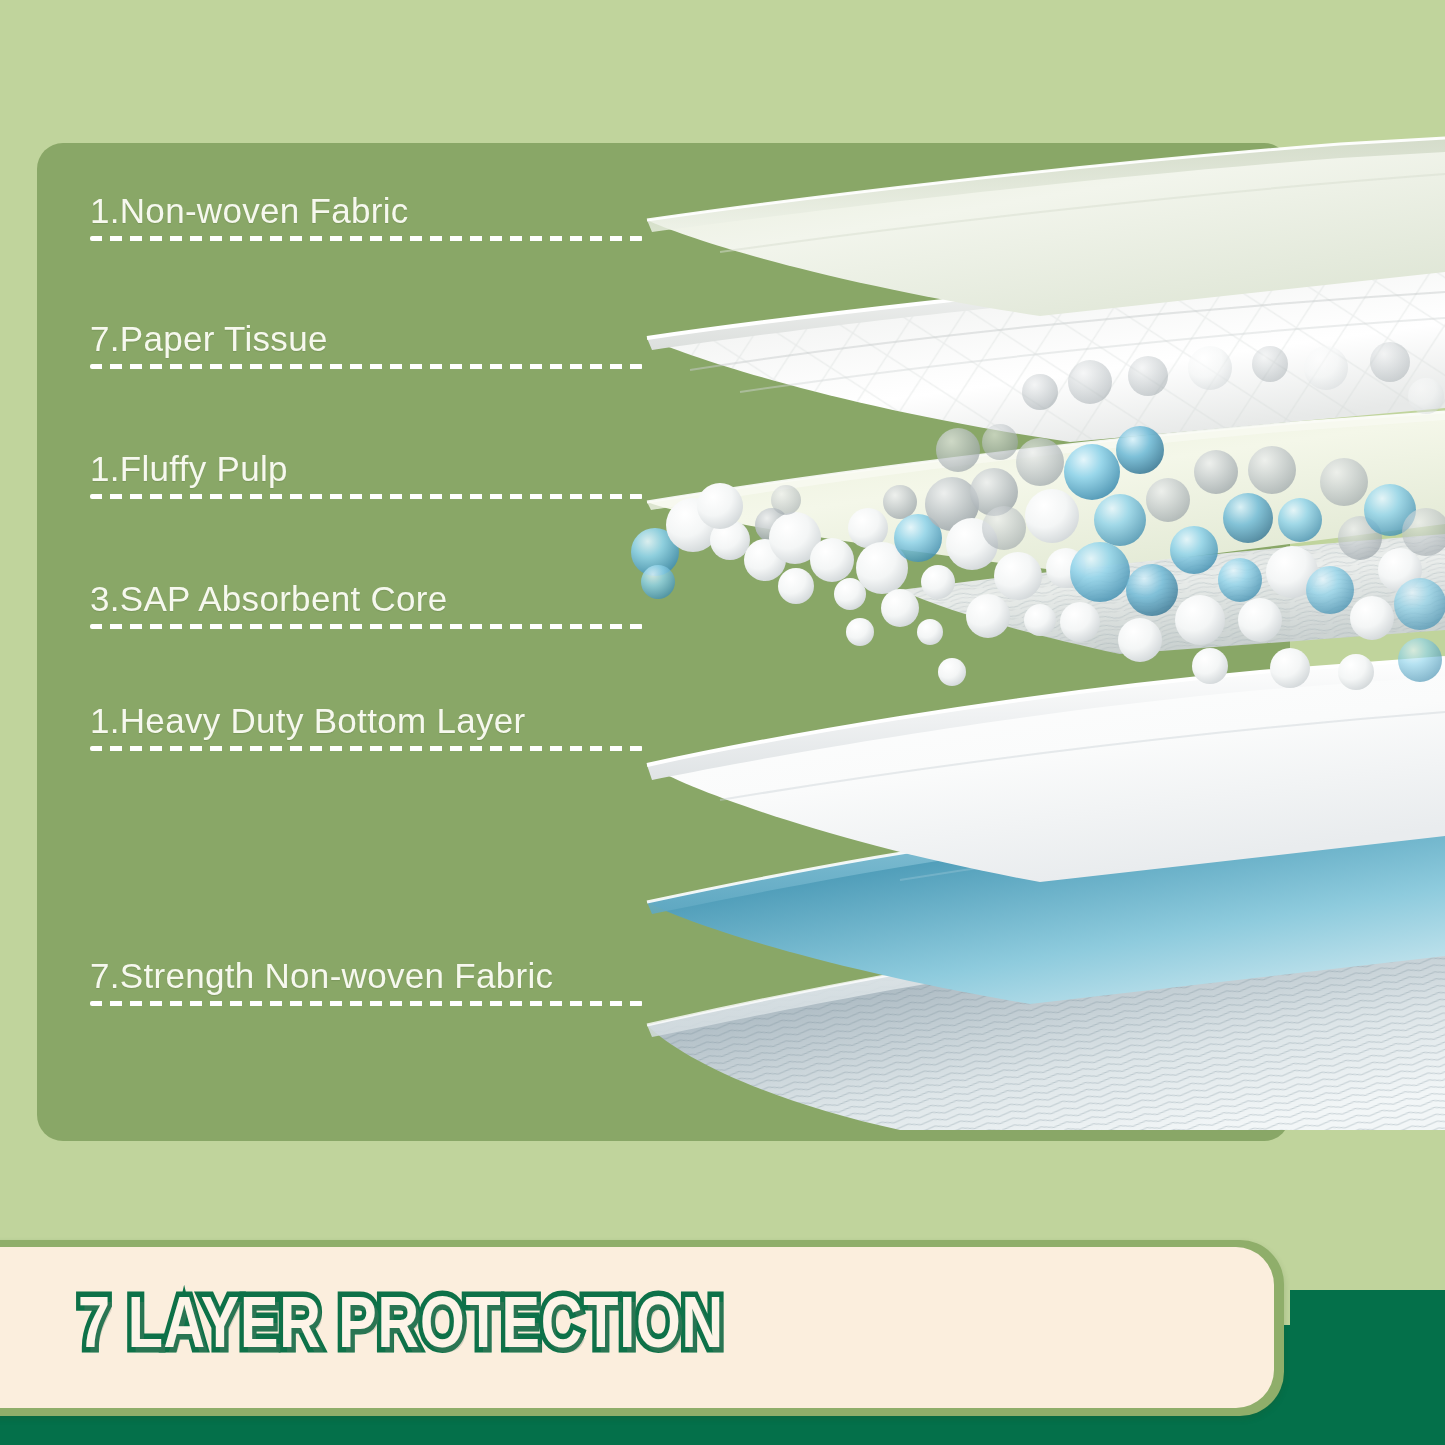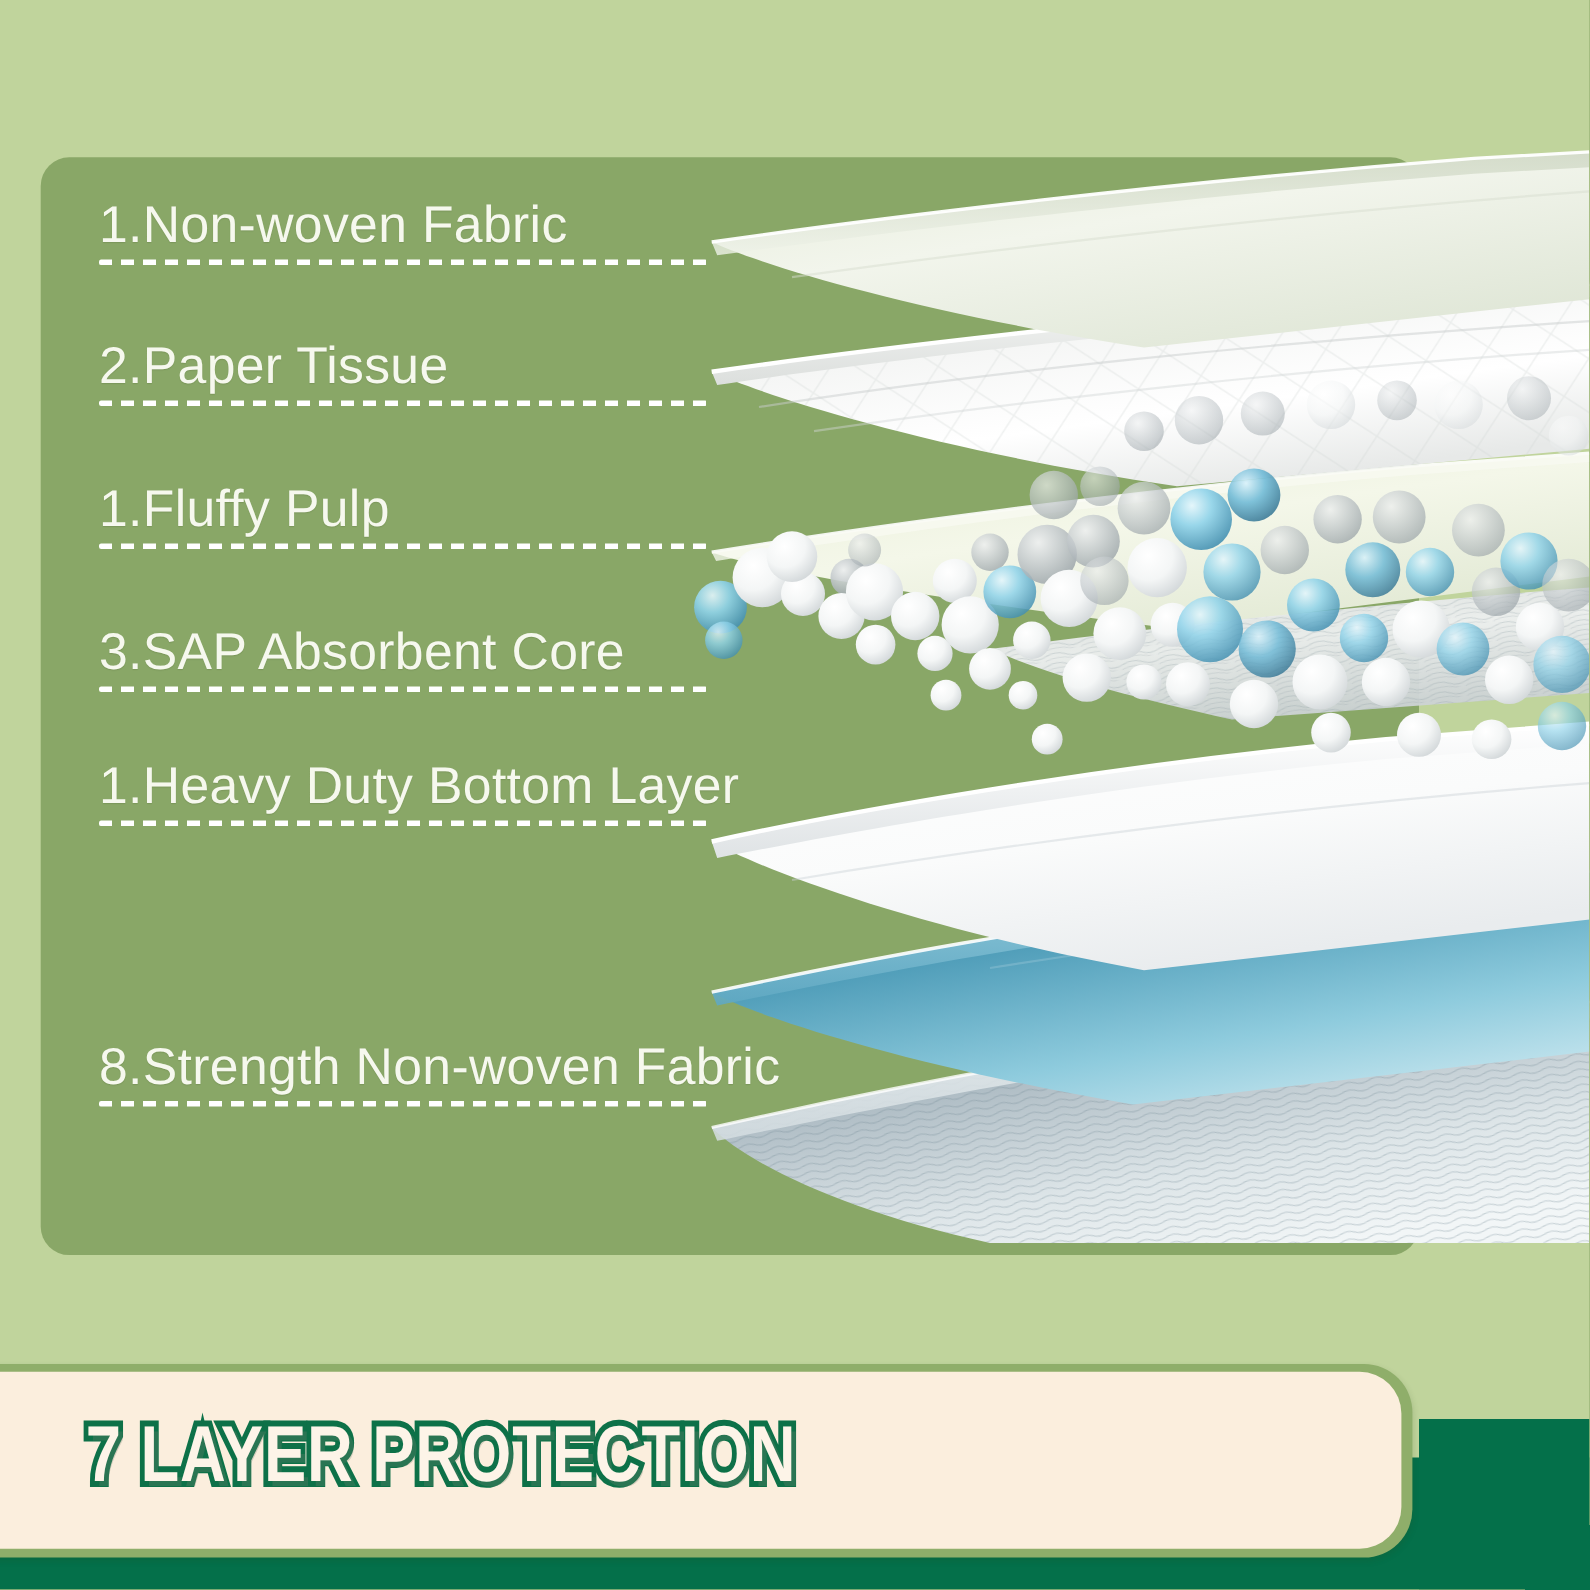--- a/index.html
+++ b/index.html
@@ -27,21 +27,21 @@
   .label-row {
     position:absolute;
     left:90px;
     width:560px;
     height:78px;
   }
   .label-text {
     position:absolute;
     left:0; bottom:22px;
     color:#f6f8ee;
-    font-size:47px;
+    font-size:35px;
     font-weight:400;
     letter-spacing:.3px;
     white-space:nowrap;
     text-shadow:0 1px 1px rgba(60,80,40,.18);
   }
   .leader {
     position:absolute;
     left:0; bottom:12px;
     height:5px;
     width:553px;
@@ -340,37 +340,37 @@
         <circle cx="826" cy="276" r="18" fill="url(#bw)" opacity=".5"></circle>
       </g>
     </svg>
   </div>
 
   <div class="label-row" style="top:175px">
     <span class="label-text">1.Non-woven Fabric</span>
     <span class="leader"></span>
   </div>
   <div class="label-row" style="top:303px">
-    <span class="label-text">2.Paper Tissue</span>
+    <span class="label-text">7.Paper Tissue</span>
     <span class="leader"></span>
   </div>
   <div class="label-row" style="top:433px">
     <span class="label-text">1.Fluffy Pulp</span>
     <span class="leader"></span>
   </div>
   <div class="label-row" style="top:563px">
     <span class="label-text">3.SAP Absorbent Core</span>
     <span class="leader"></span>
   </div>
   <div class="label-row" style="top:685px">
     <span class="label-text">1.Heavy Duty Bottom Layer</span>
     <span class="leader"></span>
   </div>
   <div class="label-row" style="top:940px">
-    <span class="label-text">8.Strength Non-woven Fabric</span>
+    <span class="label-text">7.Strength Non-woven Fabric</span>
     <span class="leader"></span>
   </div>
 
   <div class="banner-darkgreen"></div>
   <div class="banner-darkgreen-right"></div>
   <div class="banner-outline"></div>
   <div class="banner-cream"></div>
   <div class="banner-title">7 LAYER PROTECTION</div>
 
 </div>

